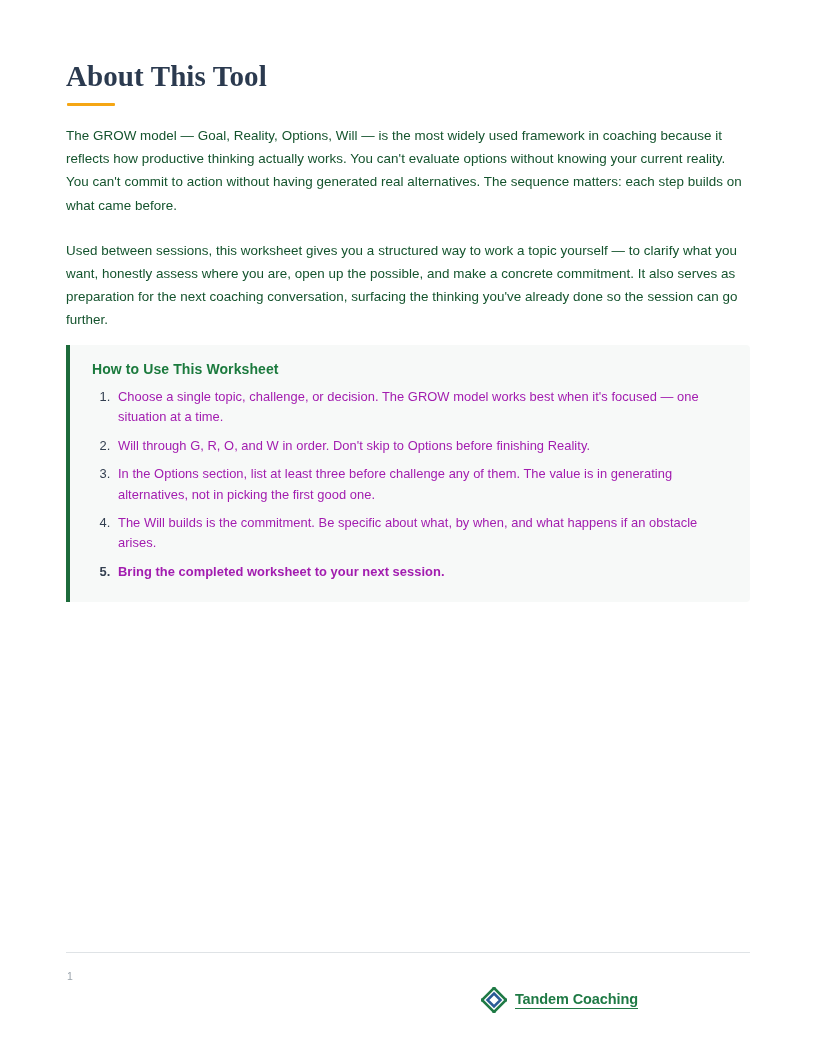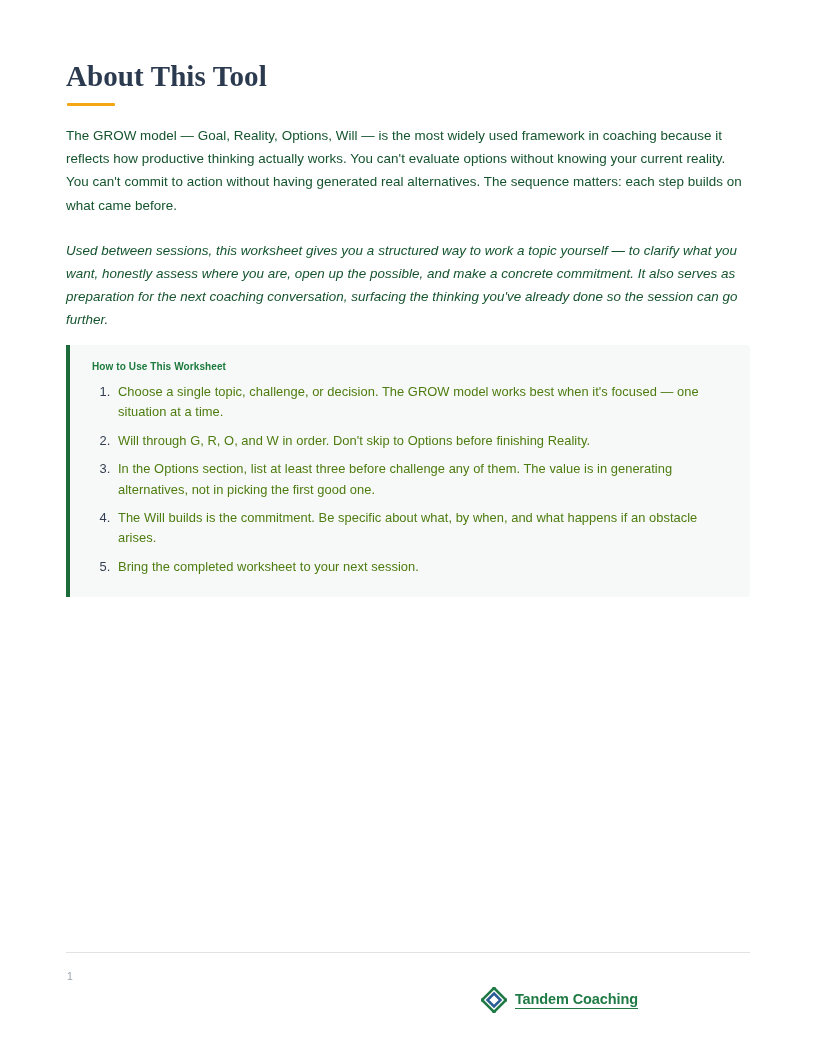--- a/index.html
+++ b/index.html
@@ -54,56 +54,56 @@
     top: 124px;
     width: 684px;
   }
   .para {
     margin: 0 0 22px 0;
     font-size: 13.4px;
     line-height: 23.2px;
     color: #14532d;
     letter-spacing: 0.05px;
   }
-  .para:last-child { margin-bottom: 0; font-style: italic; }
+  .para:last-child { margin-bottom: 0; }
 
   
   .callout {
     position: absolute;
     left: 66px;
     top: 345px;
     width: 684px;
     box-sizing: border-box;
     background: #f7f9f8;
     border-left: 4px solid #1d6b3b;
     border-radius: 0 4px 4px 0;
     padding: 16px 26px 20px 22px;
     min-height: 247px;
   }
   .callout-title {
     margin: 0 0 10px 0;
-    font-size: 10px;
+    font-size: 14px;
     font-weight: bold;
     color: #1b7a3d;
     letter-spacing: 0.1px;
   }
   .callout-list {
     margin: 0;
     padding-left: 22px;
     list-style-position: outside;
   }
   .callout-list li {
     font-size: 12.9px;
     line-height: 20.4px;
-    color: #4d7c0f;
+    color: #a21caf;
     margin-bottom: 8px;
     padding-left: 4px;
     letter-spacing: 0.04px;
   }
-  .callout-list li:last-child { margin-bottom: 0; }
+  .callout-list li:last-child { margin-bottom: 0; font-weight: bold; }
   .callout-list li::marker {
     color: #333f50;
     font-size: 12.9px;
   }
 
   
   .footer-rule {
     position: absolute;
     left: 66px;
     top: 952px;

